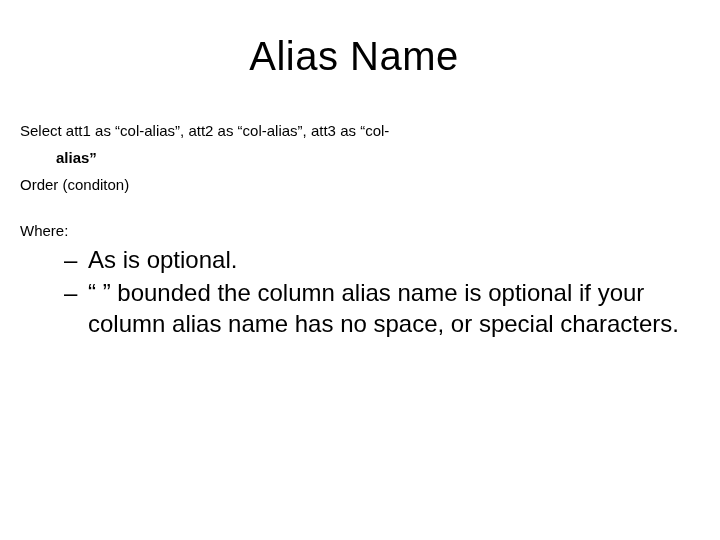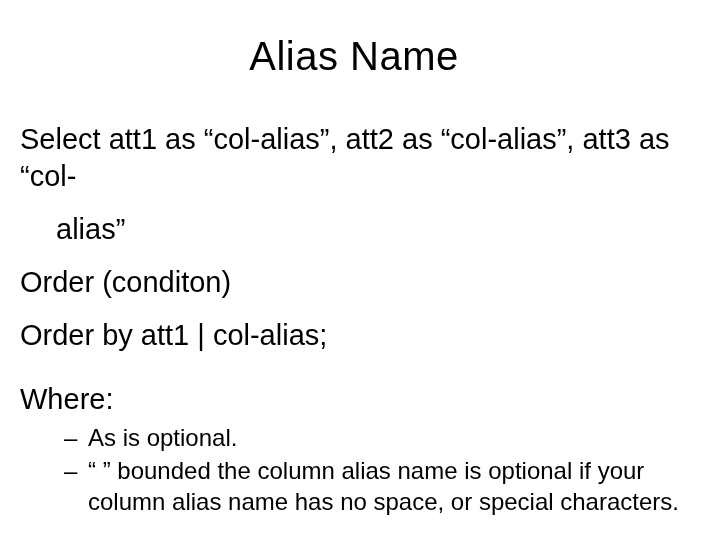--- a/index.html
+++ b/index.html
@@ -19,26 +19,27 @@
     padding: 24px 20px 20px 20px;
   }
   .title {
     text-align: center;
     font-size: 40px;
     font-weight: 400;
     margin: 10px 0 42px 0;
     letter-spacing: 0.5px;
   }
   .body-block {
-    font-size: 29px;
+    font-size: 15px;
     line-height: 1.28;
-    margin: 16px 0 4px 0;
+    margin: 8px 0 4px 0;
   }
   .indent-cont {
     padding-left: 36px;
+    font-weight: bold;
   }
   .body-block.spacer-above {
     margin-top: 26px;
   }
   .notes-list {
     margin: 4px 0 0 0;
     padding-left: 68px;
     font-size: 24px;
     line-height: 1.3;
   }
@@ -56,21 +57,20 @@
 </head>
 <body>
 
 <div class="slide">
 
   <div class="title">Alias Name</div>
 
   <div class="body-block">Select att1 as “col-alias”, att2 as “col-alias”, att3 as “col-</div>
   <div class="body-block indent-cont">alias”</div>
   <div class="body-block">Order (conditon)</div>
-  <div class="body-block">Order by att1 | col-alias;</div>
 
   <div class="body-block spacer-above">Where:</div>
 
   <div class="notes-list">
     <div class="item">As is optional.</div>
     <div class="item"> “ ” bounded the column alias name is optional if your column alias name has no space, or special characters.</div>
   </div>
 
 </div>
 

